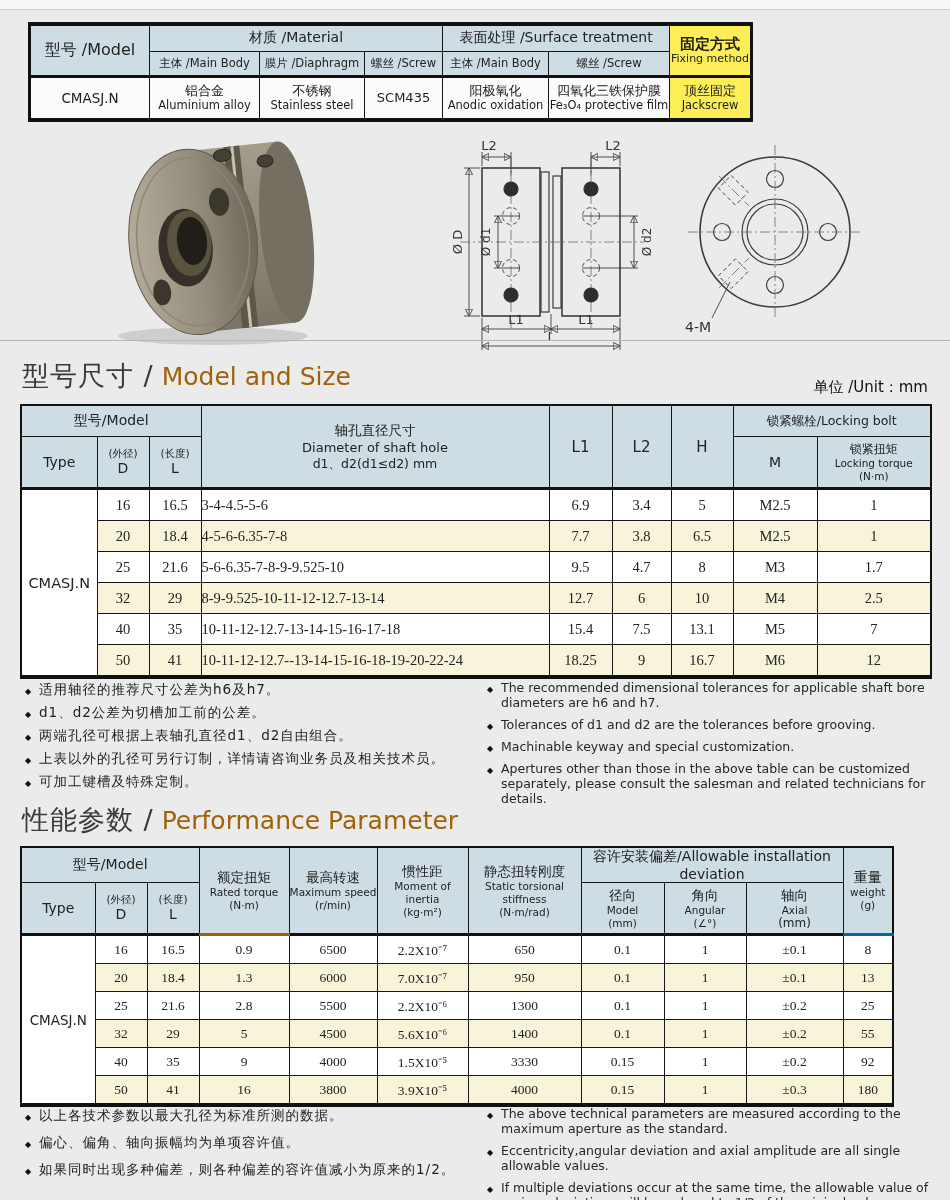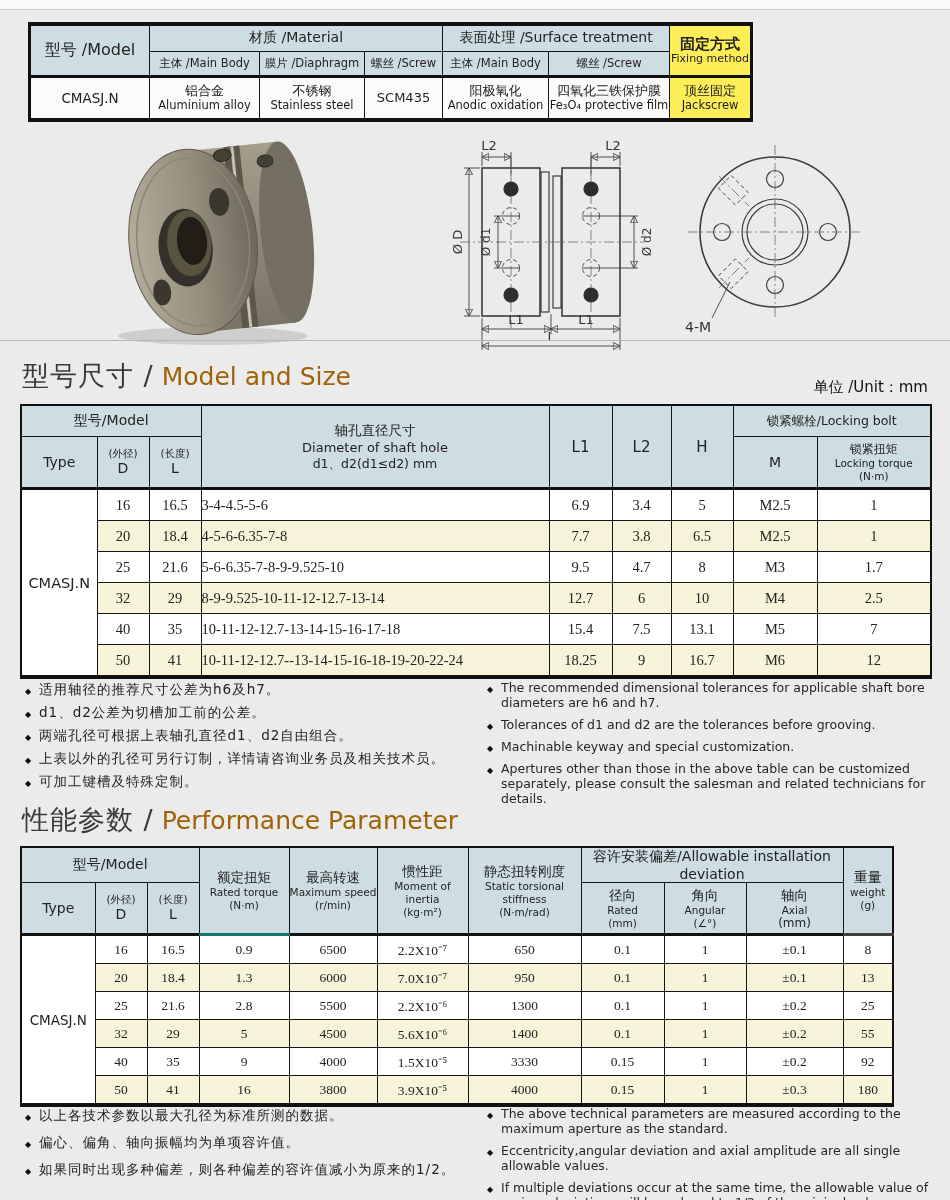--- a/index.html
+++ b/index.html
@@ -395,60 +395,60 @@
       <col style="width:91px">
       <col style="width:113px">
       <col style="width:83px">
       <col style="width:82px">
       <col style="width:97px">
       <col style="width:50px">
     </colgroup>
   <thead>
     <tr class="hr1">
       <th colspan="3">型号/Model</th>
-      <th rowspan="2" style="border-bottom:3px solid #0f766e">
+      <th rowspan="2" style="border-bottom:3px solid #a16207">
         <span class="h-cn">额定扭矩</span>
         <span class="h-sm">Rated torque</span>
         <span class="h-sm">(N·m)</span>
       </th>
       <th rowspan="2" style="border-bottom:3px solid #111">
         <span class="h-cn">最高转速</span>
         <span class="h-sm">Maximum speed</span>
         <span class="h-sm">(r/min)</span>
       </th>
       <th rowspan="2" style="border-bottom:3px solid #111">
         <span class="h-cn">惯性距</span>
         <span class="h-sm">Moment of inertia</span>
         <span class="h-sm">(kg·m²)</span>
       </th>
       <th rowspan="2" style="border-bottom:3px solid #111">
         <span class="h-cn">静态扭转刚度</span>
         <span class="h-sm">Static torsional stiffness</span>
         <span class="h-sm">(N·m/rad)</span>
       </th>
       <th colspan="3" class="dev-band">容许安装偏差/Allowable installation deviation</th>
-      <th rowspan="2" style="border-bottom:3px solid #404040">
+      <th rowspan="2" style="border-bottom:3px solid #0369a1">
         <span class="h-cn" style="font-size:14px">重量</span>
         <span class="h-sm">weight</span>
         <span class="h-sm">(g)</span>
       </th>
     </tr>
     <tr class="hr2 hrow2">
       <th style="font-size:14px">Type</th>
       <th>
         <span class="h-sm">(外径)</span>
         <span class="h-cn" style="font-size:14px">D</span>
       </th>
       <th>
         <span class="h-sm">(长度)</span>
         <span class="h-cn" style="font-size:14px">L</span>
       </th>
       <th>
         <span class="h-cn">径向</span>
-        <span class="h-sm">Rated</span>
+        <span class="h-sm">Model</span>
         <span class="h-sm">(mm)</span>
       </th>
       <th>
         <span class="h-cn">角向</span>
         <span class="h-sm">Angular</span>
         <span class="h-sm">(∠°)</span>
       </th>
       <th>
         <span class="h-cn">轴向</span>
         <span class="h-sm">Axial</span>

